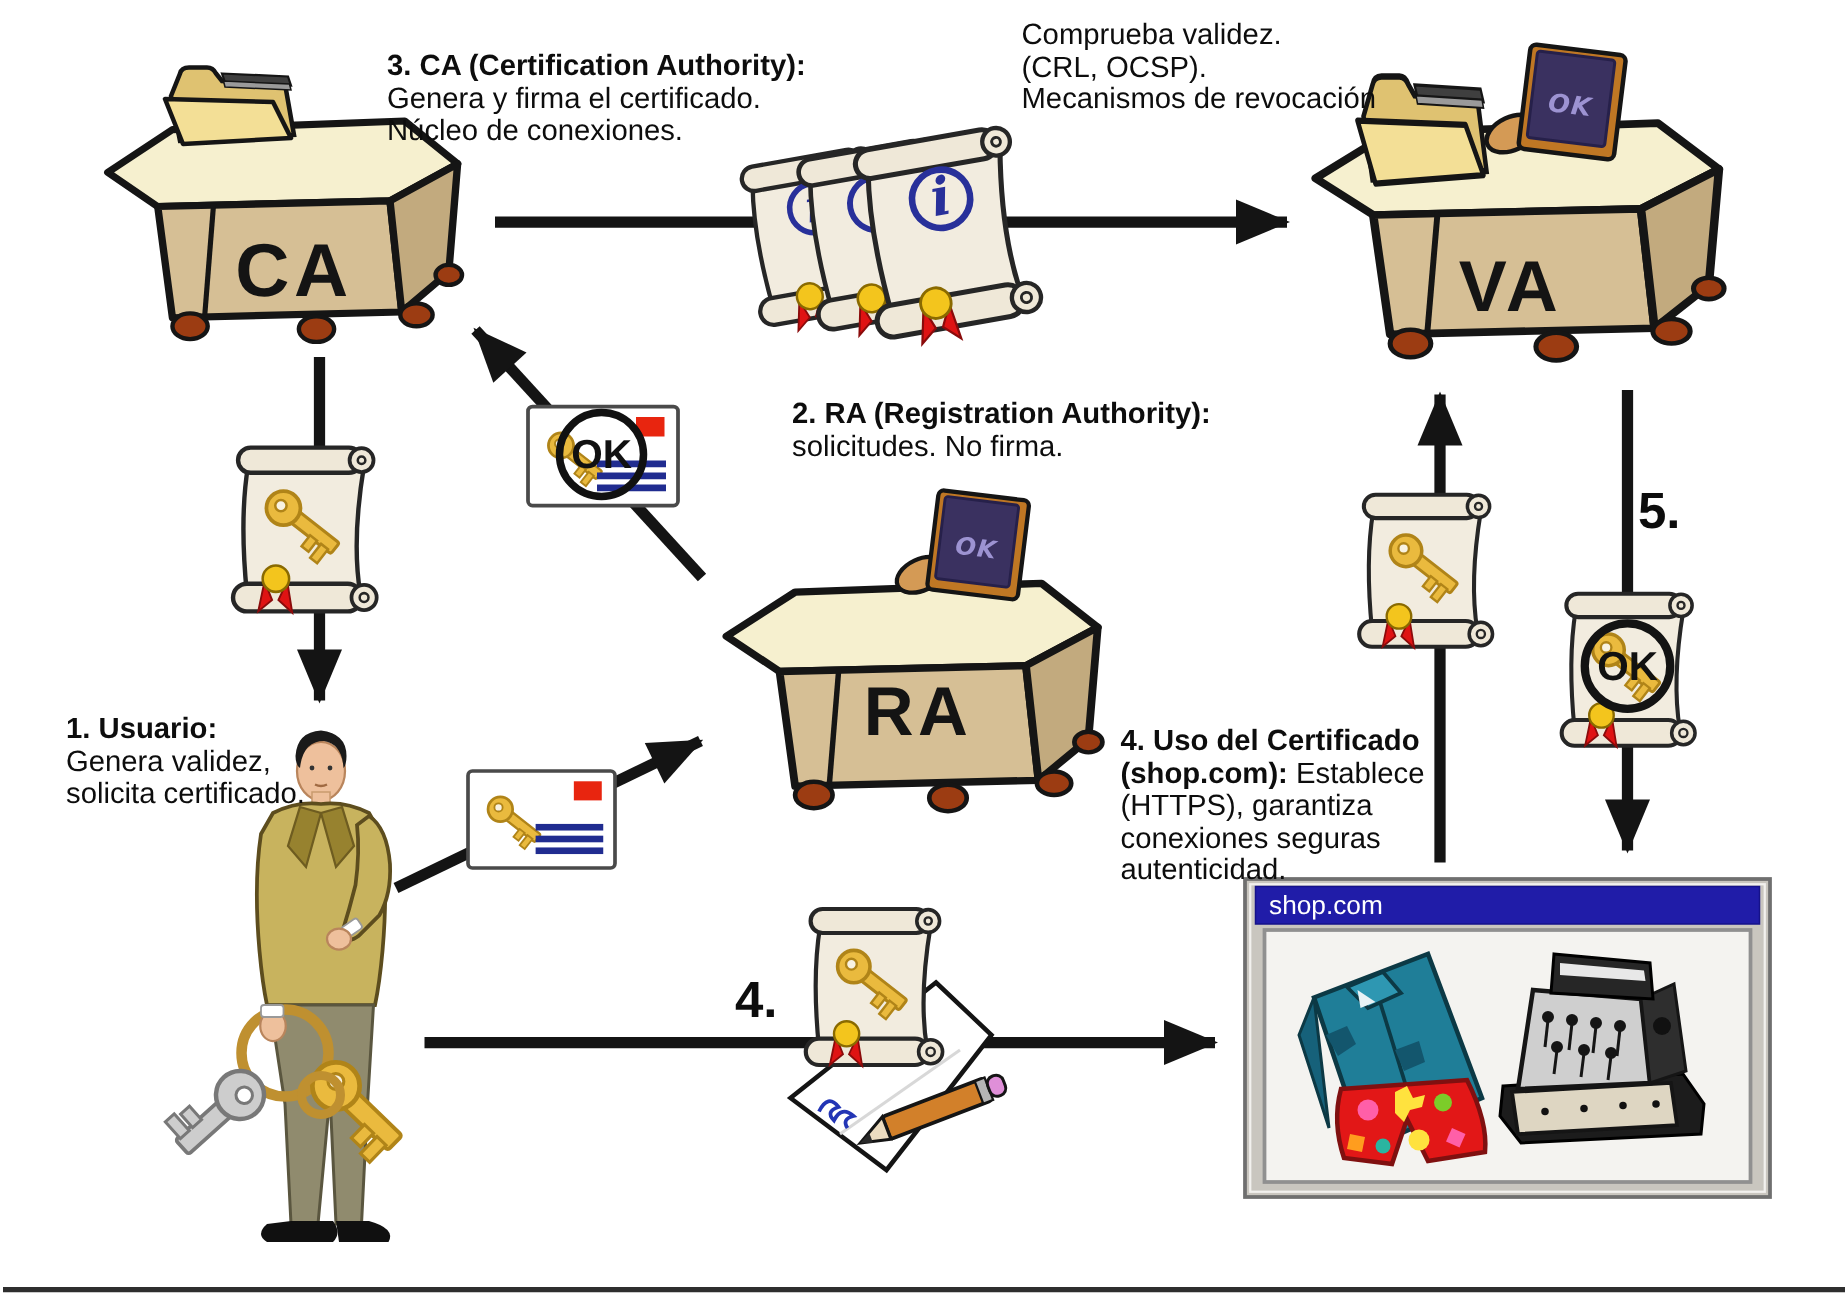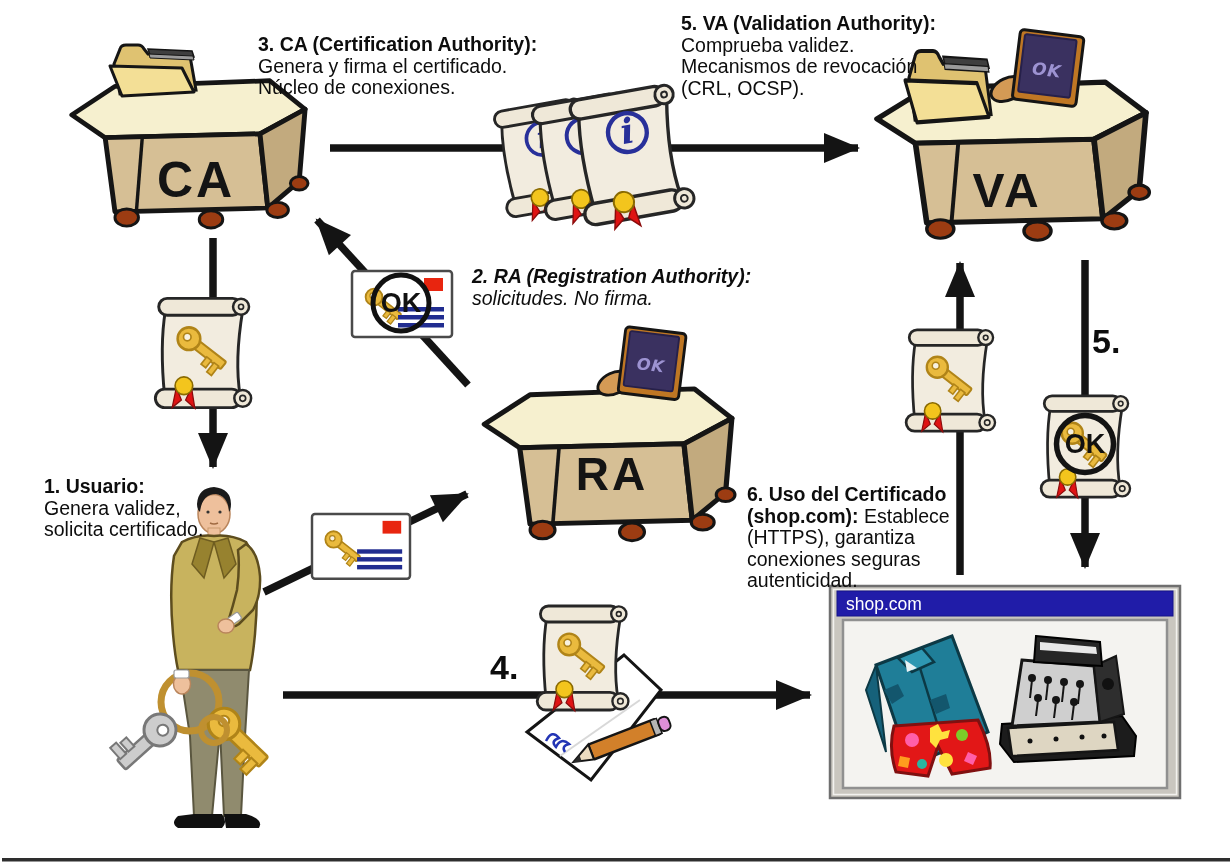--- a/index.html
+++ b/index.html
@@ -288,39 +288,38 @@
   <rect x="2" y="858" width="1228" height="3.5" fill="#2e2e2e"></rect>
 </svg>
 
 <div class="note" style="left:258px;top:13px;margin-top:21px;">
   <span class="h">3. CA (Certification Authority):</span>
   <span class="l">Genera y firma el certificado.</span>
   <span class="l">Núcleo de conexiones.</span>
 </div>
 
 <div class="note" style="left:681px;top:13px;">
-  <span class="h">5. VA (Validation Authority):</span>
   <span class="l">Comprueba validez.</span>
+  <span class="l">(CRL, OCSP).</span>
   <span class="l">Mecanismos de revocación</span>
-  <span class="l">(CRL, OCSP).</span>
-</div>
-
-<div class="note" style="left:472px;top:266px;font-style:italic;">
+</div>
+
+<div class="note" style="left:528px;top:266px;">
   <span class="h">2. RA (Registration Authority):</span>
   <span class="l">solicitudes. No firma.</span>
 </div>
 
 <div class="note" style="left:44px;top:476px;">
   <span class="h">1. Usuario:</span>
   <span class="l">Genera validez,</span>
   <span class="l">solicita certificado.</span>
 </div>
 
 <div class="note" style="left:747px;top:484px;">
-  <span class="h">6. Uso del Certificado</span>
+  <span class="h">4. Uso del Certificado</span>
   <span class="l"><b>(shop.com):</b><span> Establece</span></span>
   <span class="l">(HTTPS), garantiza</span>
   <span class="l">conexiones seguras</span>
   <span class="l">autenticidad.</span>
 </div>
 
 <div class="marker" style="left:490px;top:648px;">4.</div>
 <div class="marker" style="left:1092px;top:322px;">5.</div>
 
 </div>

